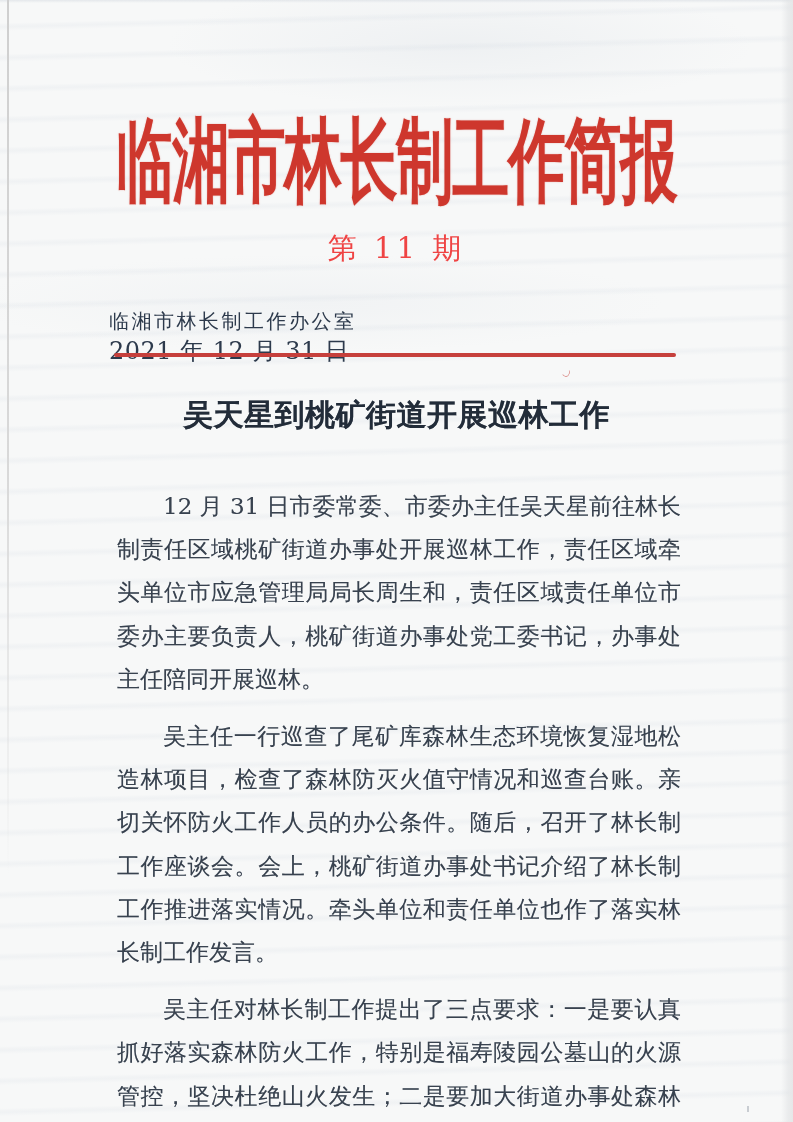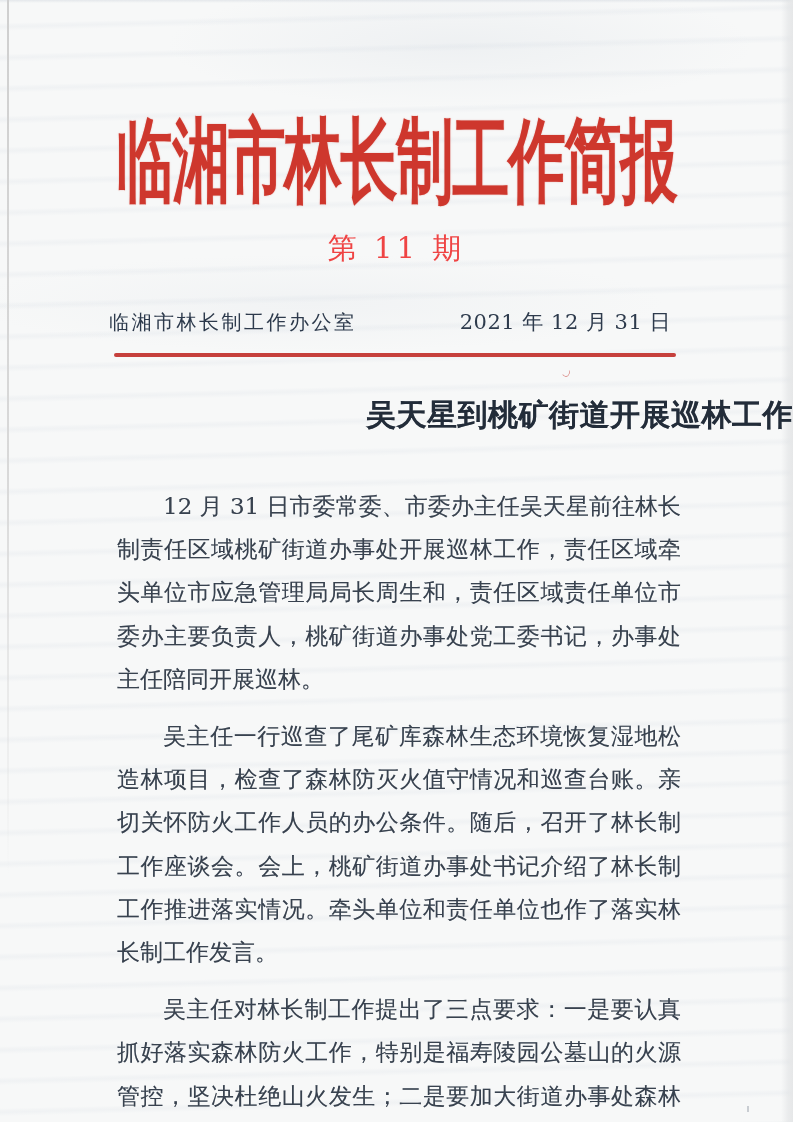--- a/index.html
+++ b/index.html
@@ -64,39 +64,40 @@
     font-size: 29px;
     color: #ef4444;
     letter-spacing: 4px;
   }
 
   
   .meta-row {
     position: absolute; left: 109px; top: 308px; width: 562px;
     display: flex; justify-content: space-between; align-items: baseline;
     color: #2d3a4c;
+    flex-direction: column;
   }
   .meta-office { font-size: 20px; letter-spacing: 2.5px; }
-  .meta-date { font-size: 21px; letter-spacing: 0.5px; margin-left: 24px; }
+  .meta-date { font-size: 24px; letter-spacing: 0.5px; }
   .red-rule {
     position: absolute; left: 114px; top: 353px; width: 562px; height: 4px;
     border-radius: 2px;
   }
   .red-speck {
     position: absolute; left: 562px; top: 368px; width: 8px; height: 9px;
     border: 1.6px solid rgba(205,90,85,0.55);
     border-top-color: transparent; border-left-color: transparent;
     border-radius: 50%;
     transform: rotate(20deg);
   }
 
   
   .article-title {
     position: absolute; left: 0; top: 395px; width: 100%;
-    text-align: right;
+    text-align: center;
     font-family: "DejaVu Sans", sans-serif;
     font-weight: bold;
     font-size: 30px;
     letter-spacing: 0.5px;
     color: #222c39;
     text-shadow: 0 0 0.6px rgba(34,44,57,0.6);
   }
   .article-body {
     position: absolute; left: 103px; top: 471px; width: 592px;
     font-size: 23px;

